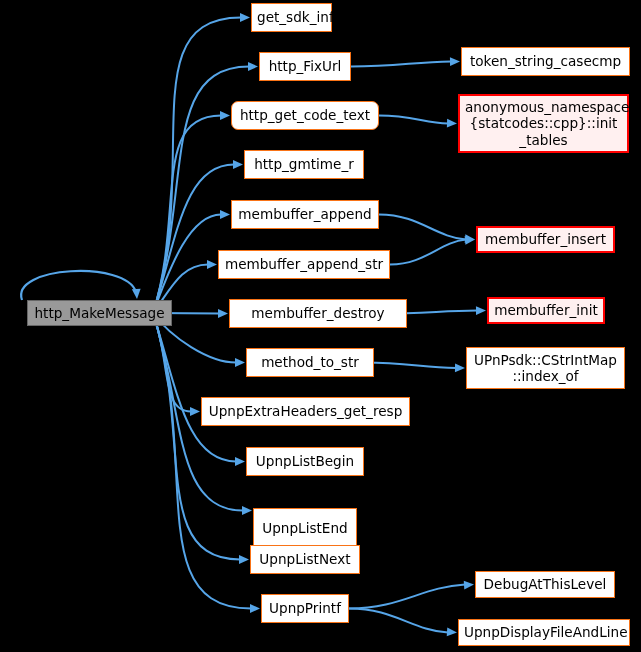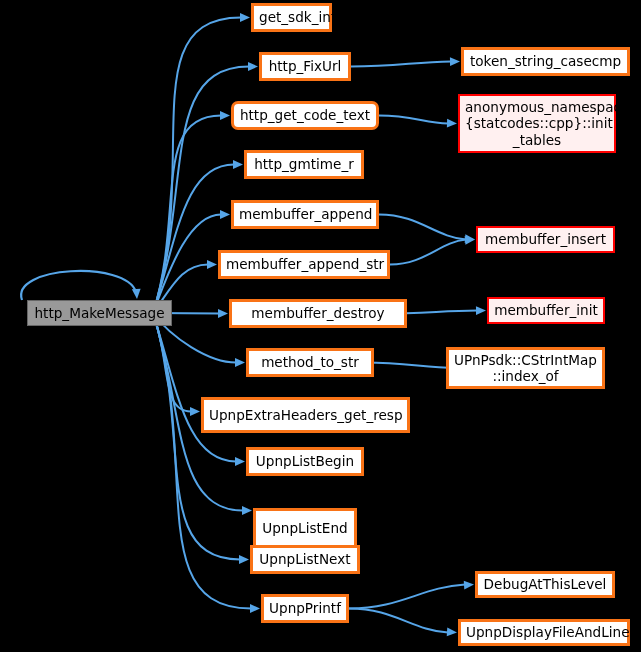--- a/index.html
+++ b/index.html
@@ -23,21 +23,21 @@
     height: 652px;
   }
   .node {
     position: absolute;
     box-sizing: border-box;
     display: flex;
     align-items: center;
     justify-content: center;
     text-align: center;
     background: #ffffff;
-    border: 3px solid #f97316;
+    border: 1px solid #f97316;
     color: #000000;
     font-size: 13.6px;
     line-height: 1.18;
     letter-spacing: 0px;
     white-space: pre-line;
     z-index: 3;
   }
   .node.root {
     background: #999999;
     border: 1px solid #666666;
@@ -106,29 +106,29 @@
   <div id="nodes">
       <div class="node root" style="left: 8px; top: 300px; width: 145px; height: 26px; margin-left: 19px;"><span class="lbl">http_MakeMessage</span></div>
       <div class="node" style="left: 251px; top: 3px; width: 81px; height: 29px;"><span class="lbl">get_sdk_info</span></div>
       <div class="node" style="left: 259px; top: 52px; width: 92px; height: 29px;"><span class="lbl">http_FixUrl</span></div>
       <div class="node" style="left: 231px; top: 101px; width: 148px; height: 29px; border-radius: 7px;"><span class="lbl">http_get_code_text</span></div>
       <div class="node" style="left: 244px; top: 150px; width: 120px; height: 29px;"><span class="lbl">http_gmtime_r</span></div>
       <div class="node" style="left: 231px; top: 200px; width: 148px; height: 29px;"><span class="lbl">membuffer_append</span></div>
       <div class="node" style="left: 218px; top: 250px; width: 172px; height: 29px;"><span class="lbl">membuffer_append_str</span></div>
       <div class="node" style="left: 229px; top: 299px; width: 178px; height: 29px;"><span class="lbl">membuffer_destroy</span></div>
       <div class="node" style="left: 246px; top: 348px; width: 128px; height: 29px;"><span class="lbl">method_to_str</span></div>
-      <div class="node" style="left: 201px; top: 397px; width: 209px; height: 36px;"><span class="lbl">UpnpExtraHeaders_get_resp</span></div>
+      <div class="node" style="left: 201px; top: 397px; width: 209px; height: 29px;"><span class="lbl">UpnpExtraHeaders_get_resp</span></div>
       <div class="node" style="left: 246px; top: 447px; width: 118px; height: 29px;"><span class="lbl">UpnpListBegin</span></div>
       <div class="node" style="left: 253px; top: 496px; width: 104px; height: 41px; margin-top: 12px;"><span class="lbl">UpnpListEnd</span></div>
       <div class="node" style="left: 250px; top: 545px; width: 110px; height: 29px; text-align: center;"><span class="lbl">UpnpListNext</span></div>
       <div class="node" style="left: 261px; top: 594px; width: 88px; height: 29px;"><span class="lbl">UpnpPrintf</span></div>
       <div class="node" style="left: 461px; top: 47px; width: 169px; height: 29px;"><span class="lbl">token_string_casecmp</span></div>
-      <div class="node hl" style="left: 458px; top: 94px; width: 158px; height: 59px;"><span class="lbl">anonymous_namespace
+      <div class="node hl" style="left: 458px; top: 94px; width: 171px; height: 59px;"><span class="lbl">anonymous_namespace
 {statcodes::cpp}::init
 _tables</span></div>
       <div class="node hl" style="left: 476px; top: 226px; width: 139px; height: 27px;"><span class="lbl">membuffer_insert</span></div>
       <div class="node hl" style="left: 487px; top: 297px; width: 118px; height: 27px;"><span class="lbl">membuffer_init</span></div>
-      <div class="node" style="left: 446px; top: 347px; width: 159px; height: 42px;"><span class="lbl">UPnPsdk::CStrIntMap
+      <div class="node" style="left: 466px; top: 347px; width: 159px; height: 42px;"><span class="lbl">UPnPsdk::CStrIntMap
 ::index_of</span></div>
       <div class="node" style="left: 475px; top: 571px; width: 140px; height: 27px;"><span class="lbl">DebugAtThisLevel</span></div>
       <div class="node" style="left: 458px; top: 619px; width: 172px; height: 27px;"><span class="lbl">UpnpDisplayFileAndLine</span></div>
     </div>
 </div>
 
 </body></html>

